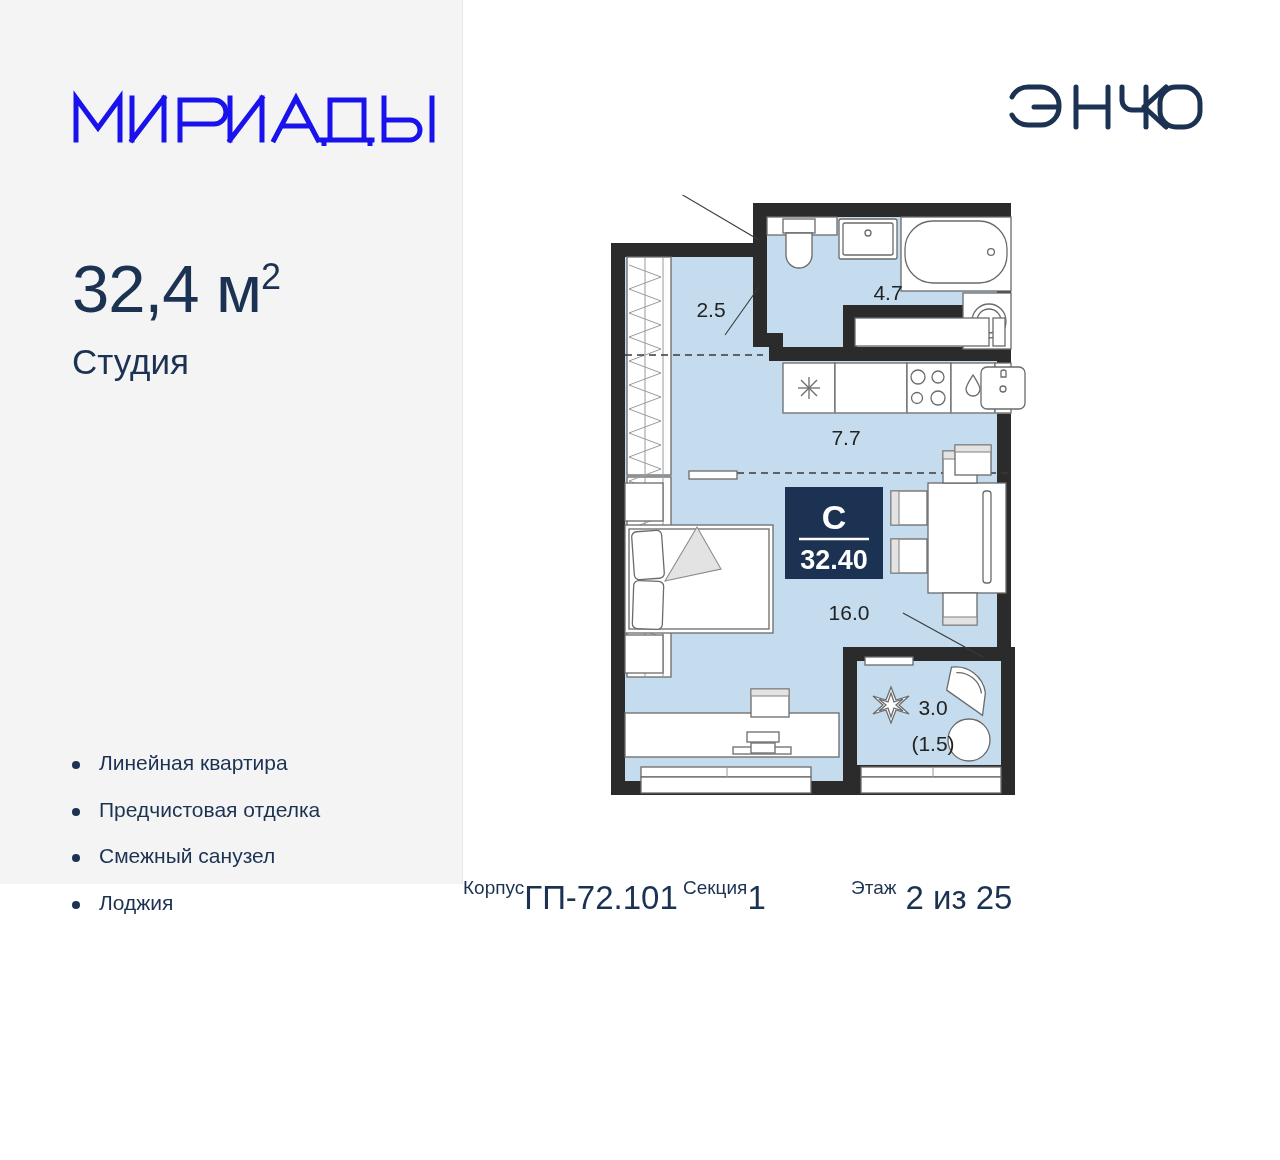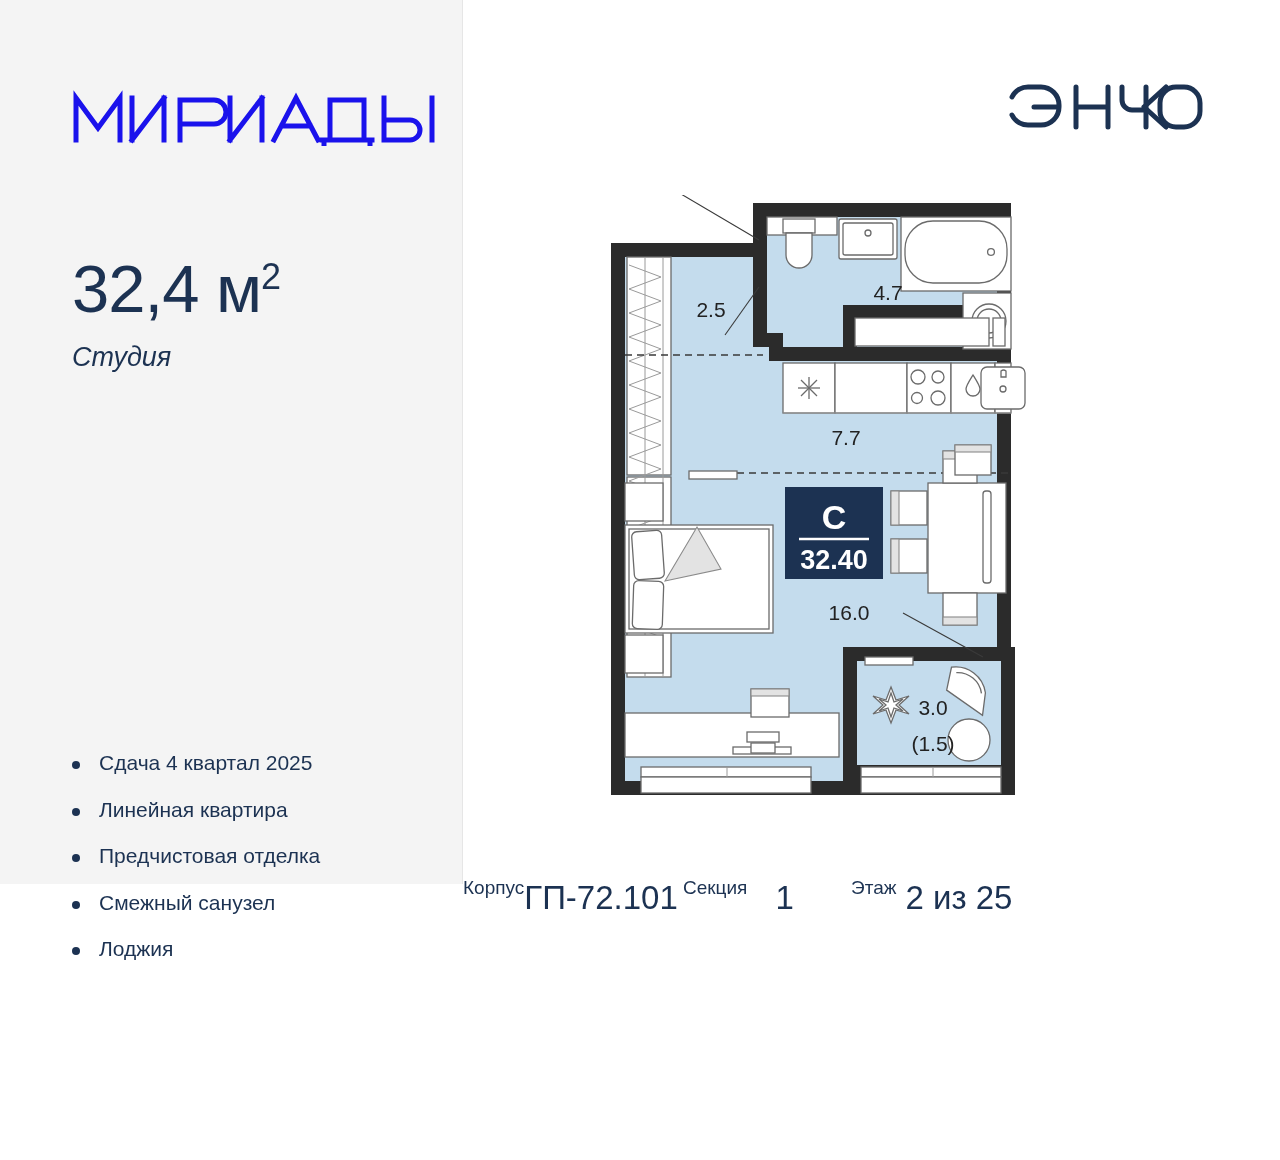--- a/index.html
+++ b/index.html
@@ -32,21 +32,21 @@
 
   .area-block{position:absolute;left:72px;top:255px;}
   .area-value{
     font-size:67px;font-weight:400;line-height:1;
     color:#1c3252;letter-spacing:-1px;
     white-space:nowrap;
   }
   .area-value .sup{font-size:36px;vertical-align:super;line-height:0;}
   .area-type{
     margin-top:22px;
-    font-size:27px;font-weight:400;color:#1c3252;line-height:1;font-style:italic;
+    font-size:35px;font-weight:400;color:#1c3252;line-height:1;
   }
 
   .features{position:absolute;left:72px;top:750px;width:360px;}
   .feature{
     display:flex;align-items:flex-start;
     margin-bottom:21px;
   }
   .feature .bullet{
     width:8px;height:8px;border-radius:50%;
     background:#1c3252;flex:0 0 8px;
@@ -112,24 +112,20 @@
         <path d="M312 10 V52 H338 a10 10 0 0 0 0 -20 H312 M360 10 V52"></path>
       </svg>
     </div>
 
     <div class="area-block">
       <div class="area-value"><span>32,4</span>&nbsp;<span>м</span><span class="sup">2</span></div>
       <div class="area-type">Студия</div>
     </div>
 
     <div class="features">
-      <div class="feature">
-        <span class="bullet"></span>
-        <span class="ftext">Сдача 4 квартал 2025</span>
-      </div>
       <div class="feature">
         <span class="bullet"></span>
         <span class="ftext">Линейная квартира</span>
       </div>
       <div class="feature">
         <span class="bullet"></span>
         <span class="ftext">Предчистовая отделка</span>
       </div>
       <div class="feature">
         <span class="bullet"></span>
@@ -409,21 +405,21 @@
         </g>
 
       </svg>
     </div>
 
     <div class="info-table">
       <div class="info-col" style="width:220px;">
         <span class="lbl">Корпус</span>
         <span class="val">ГП-72.101</span>
       </div>
-      <div class="info-col" style="width:168px;gap:28px;">
+      <div class="info-col" style="width:168px;">
         <span class="lbl">Секция</span>
         <span class="val">1</span>
       </div>
       <div class="info-col" style="width:200px;gap:9px;">
         <span class="lbl">Этаж</span>
         <span class="val">2 из 25</span>
       </div>
     </div>
 
   </div>

